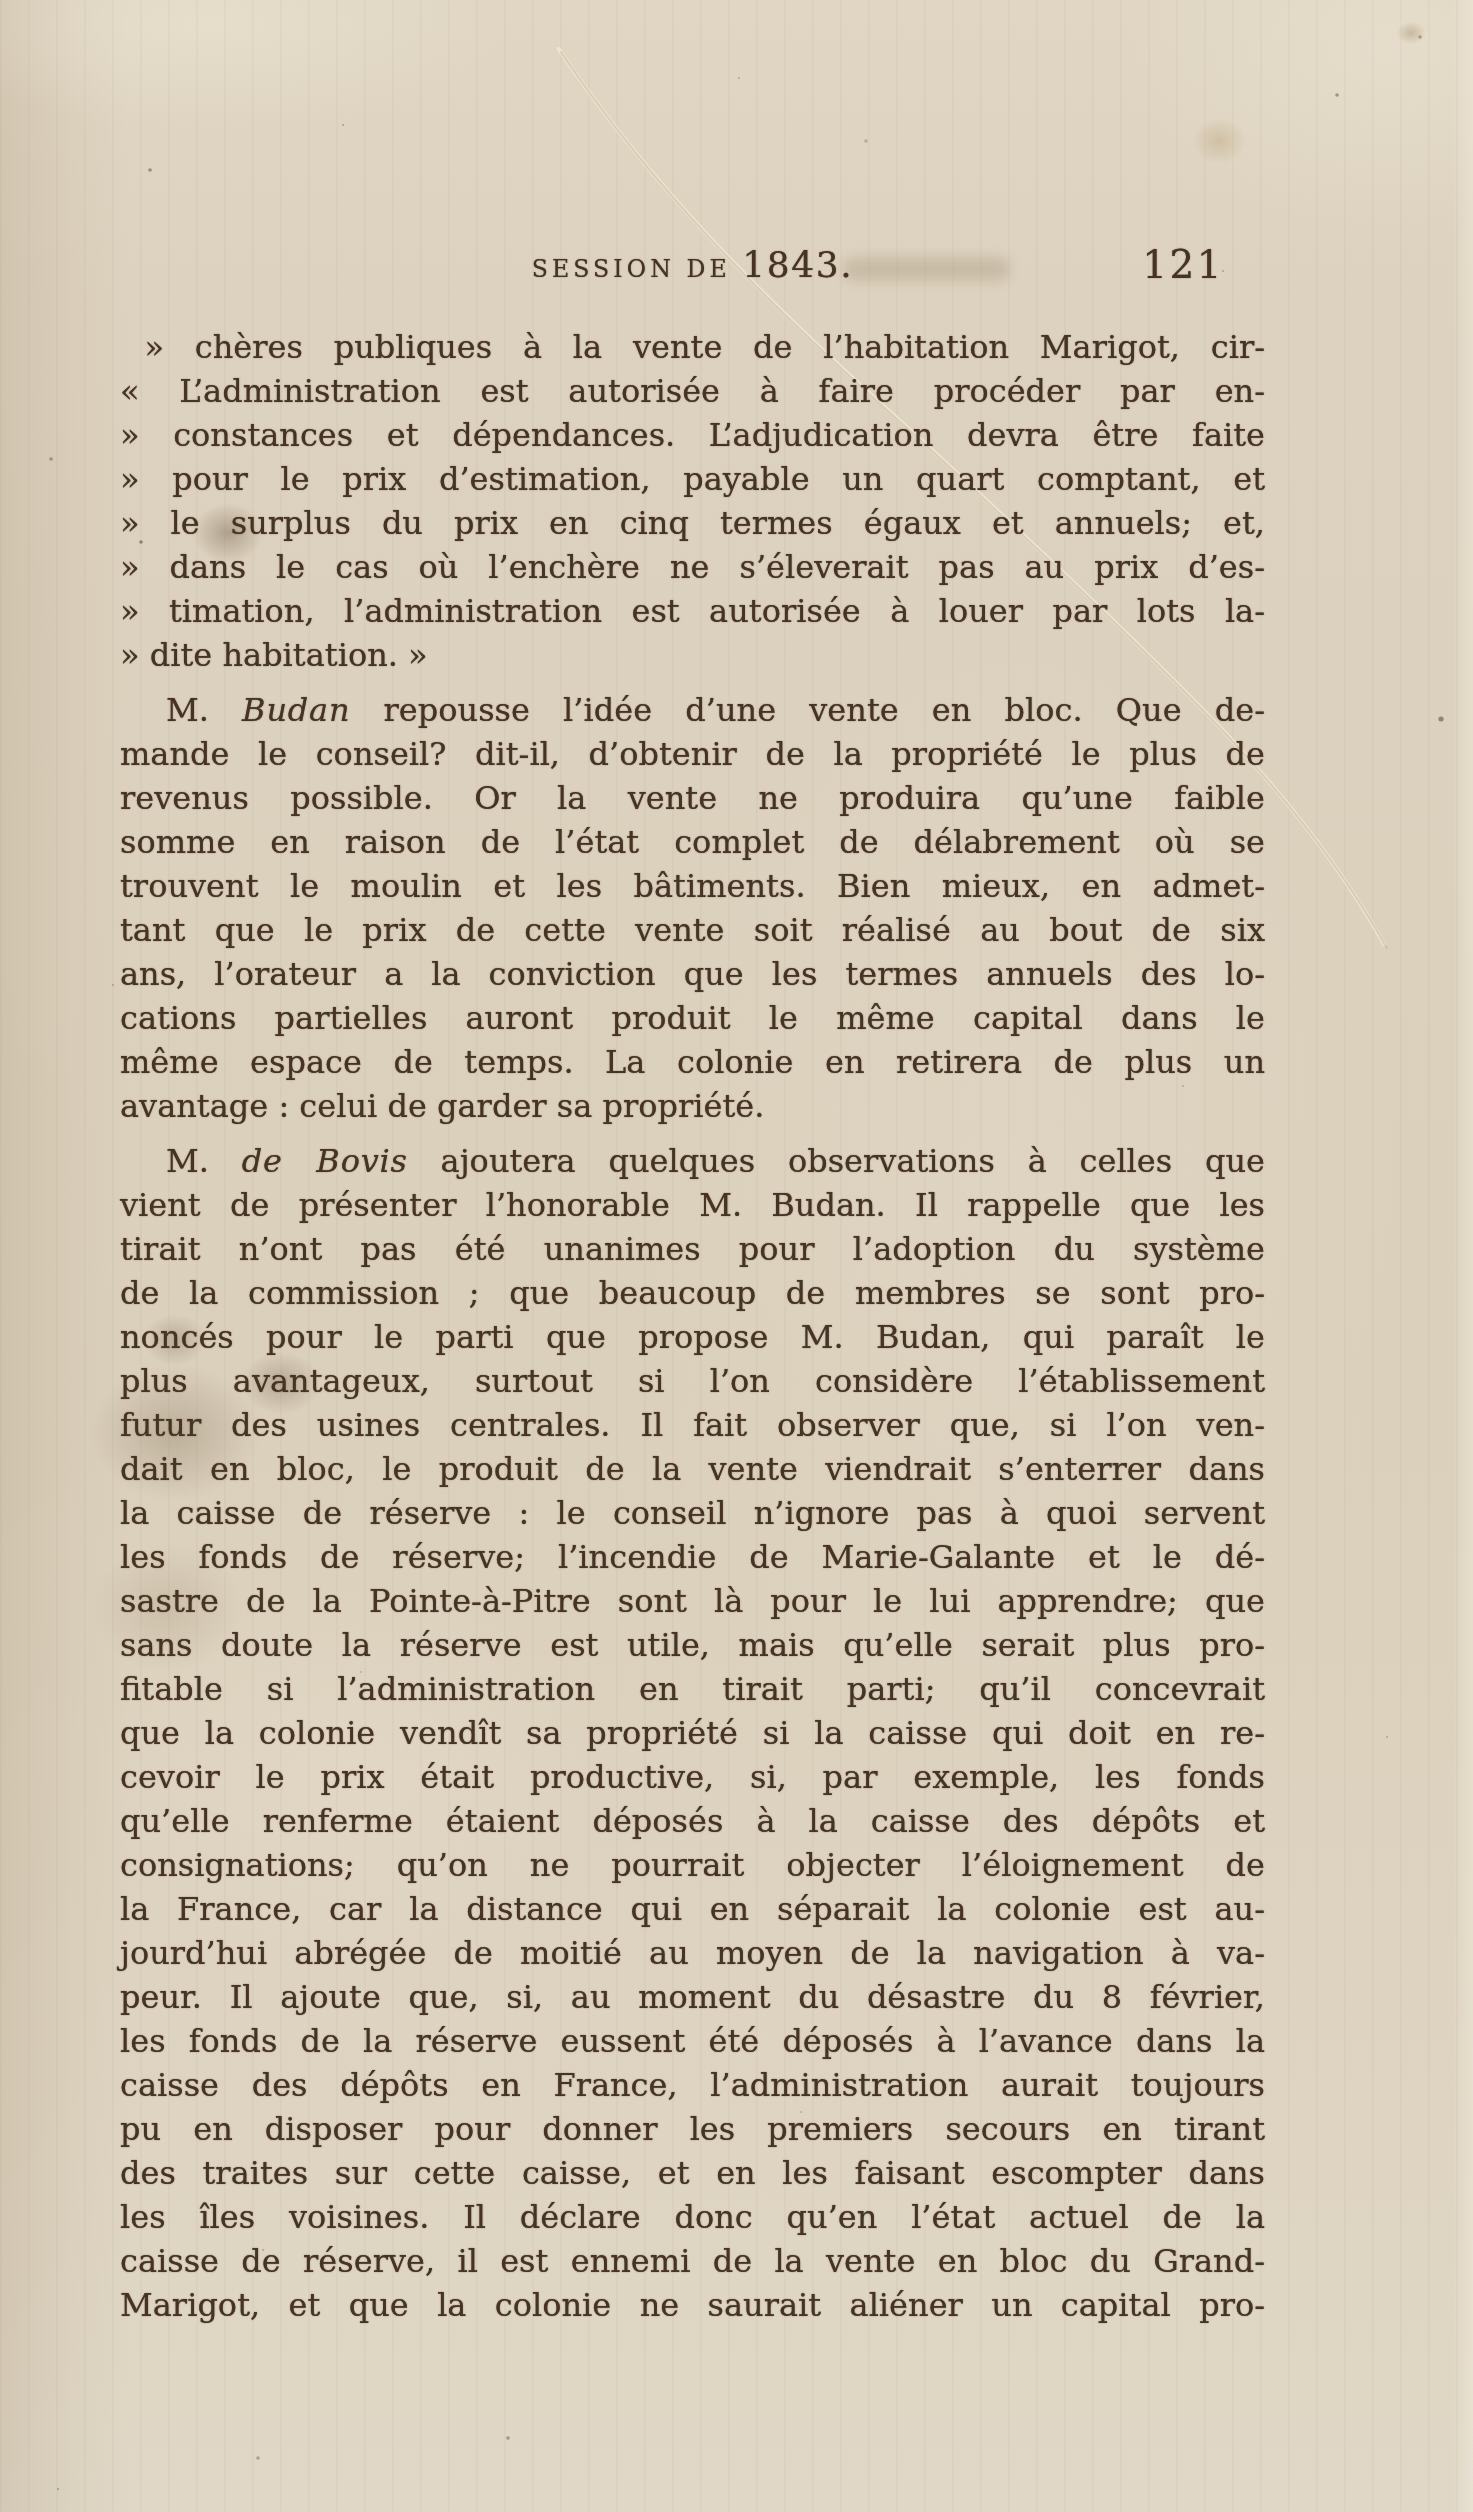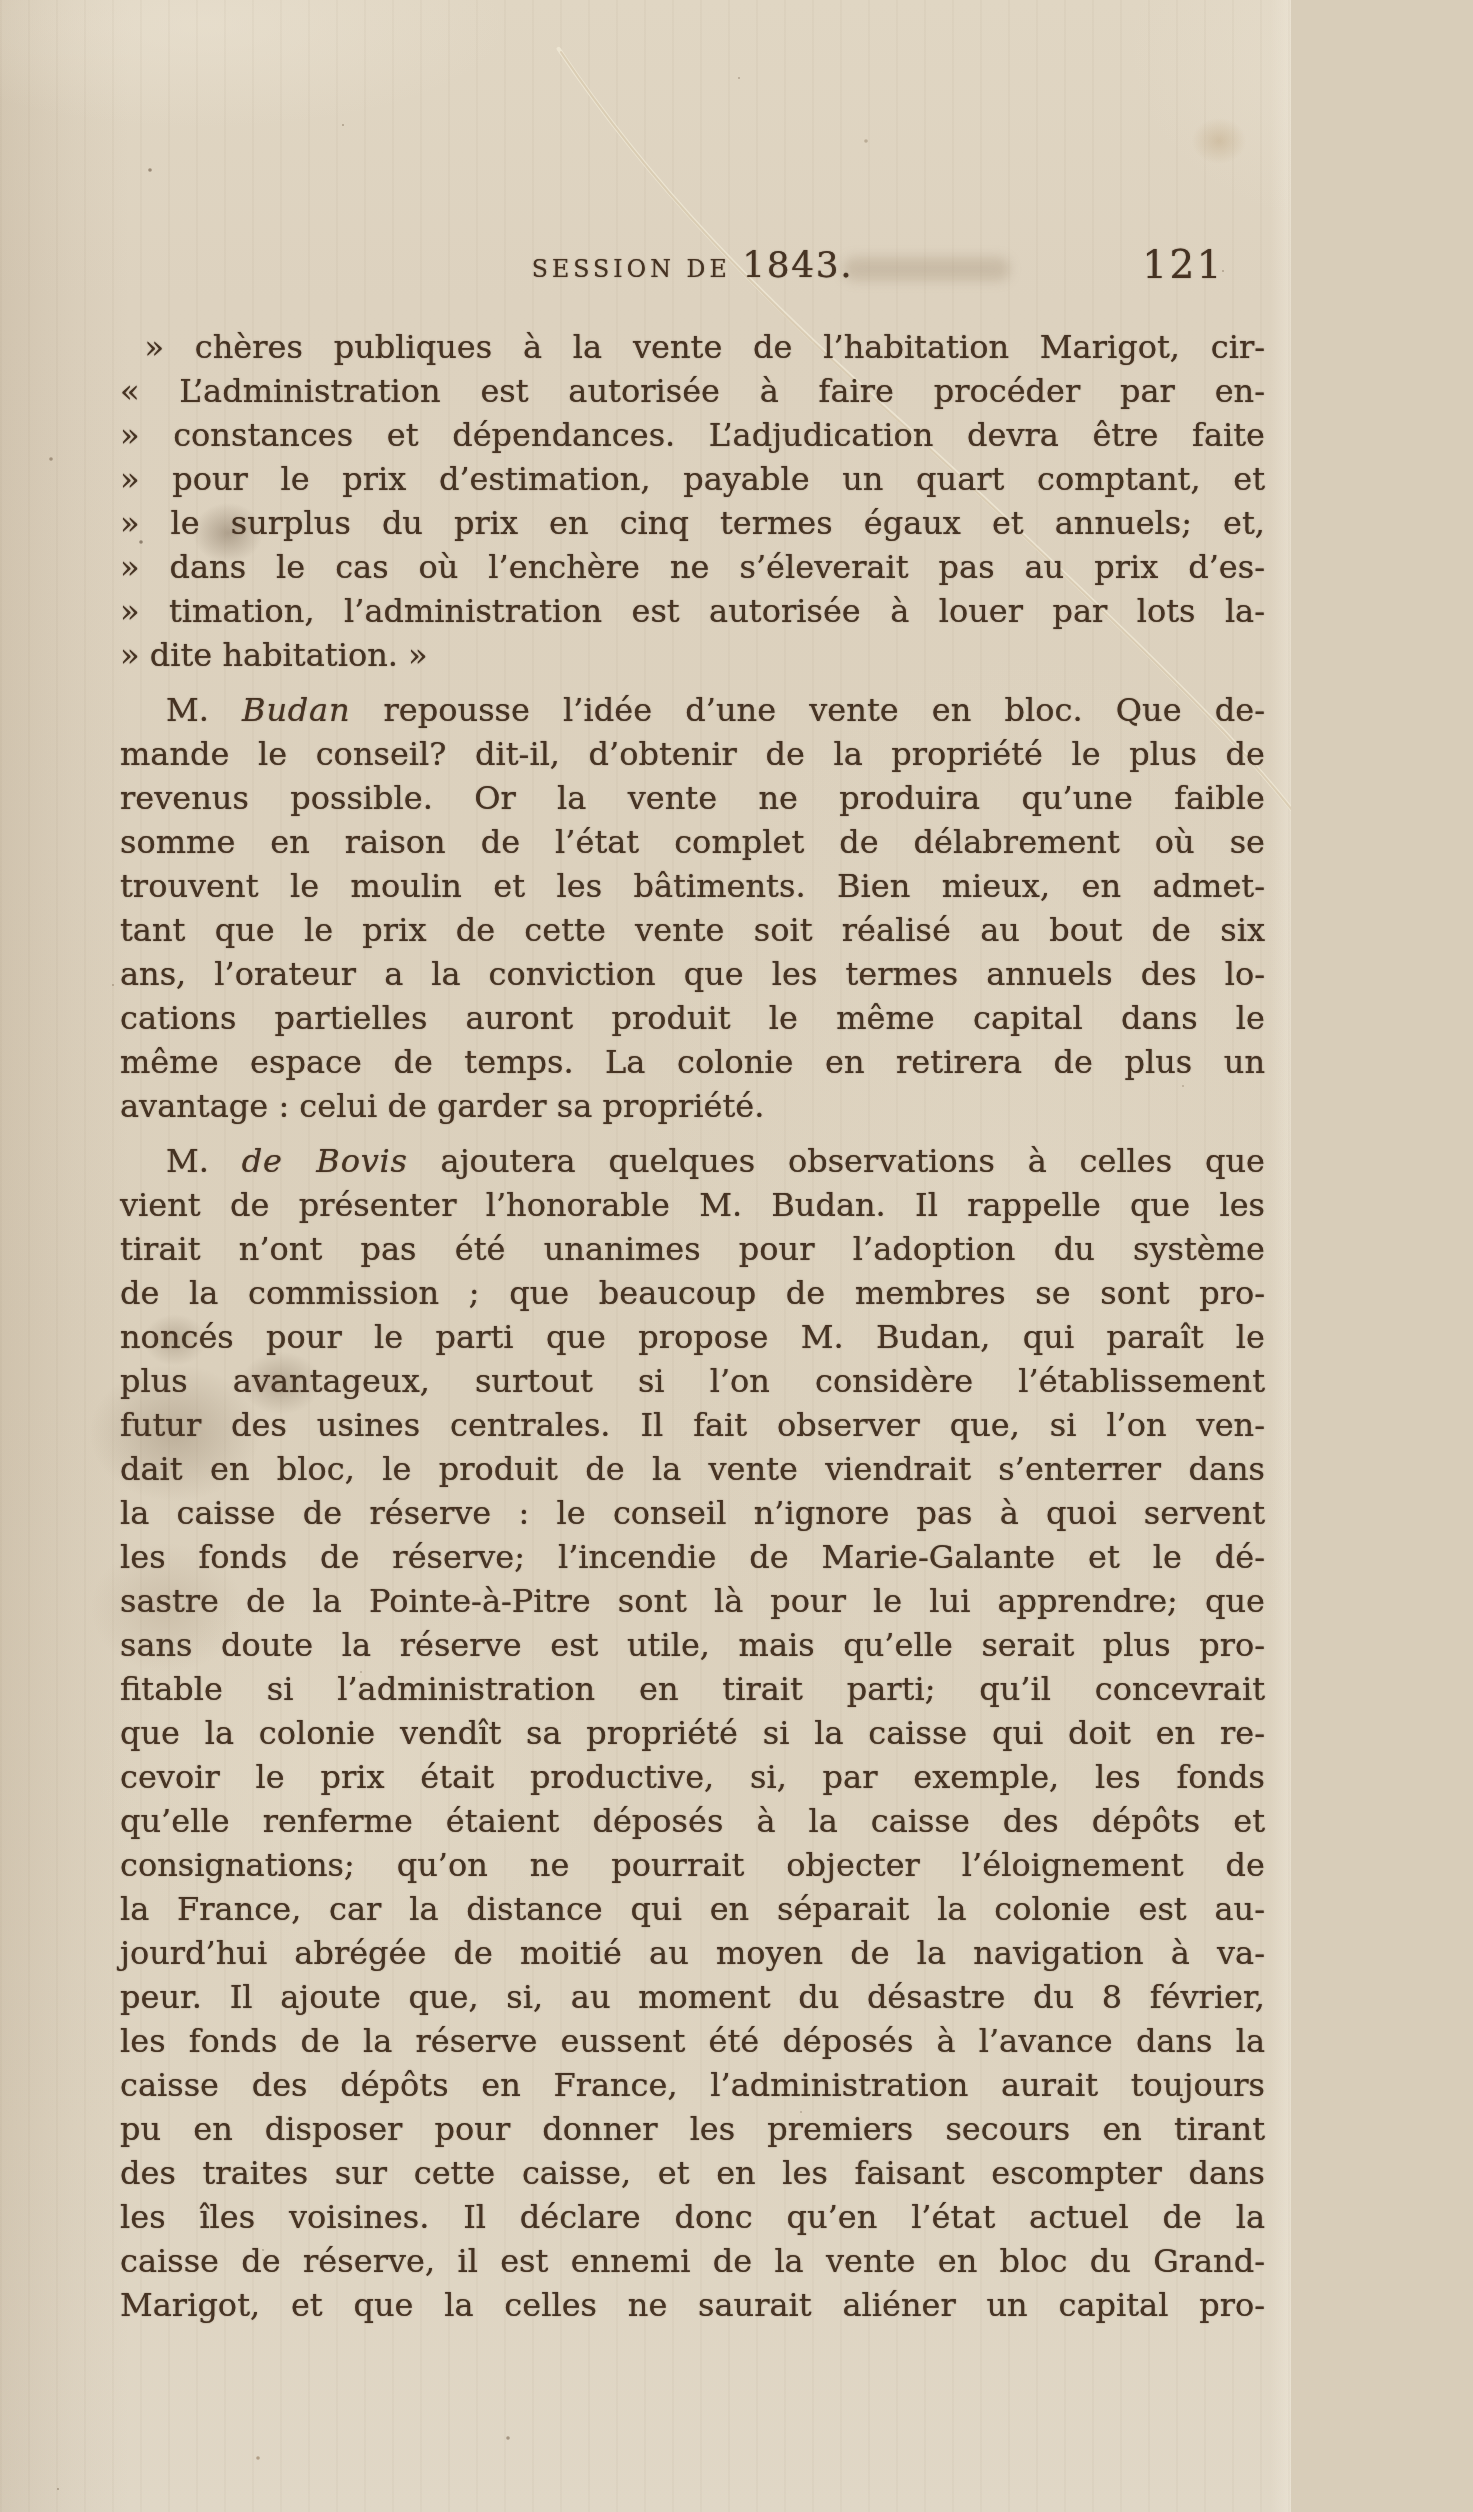--- a/index.html
+++ b/index.html
@@ -2,21 +2,21 @@
 <html lang="fr" style="--c-paper: #ddd2bf; --c-ink: #463323; --c-stain: #7d5f41;font-size:13px"><head>
 <meta charset="utf-8">
 <style>
   html, body {
     margin: 0;
     padding: 0;
     background: #d8cdb9;
   }
   .page {
     position: relative;
-    width: 1291px;
+    width: 1473px;
     height: 2512px;
     overflow: hidden;
     font-family: "DejaVu Serif", "Liberation Serif", serif;
     color: var(--c-ink, #463323);
     background-color: var(--c-paper, #ddd2bf);
     background-image:
       radial-gradient(49px 42px at 228px 533px, rgba(82,61,41,.33), rgba(82,61,41,0) 72%),
       radial-gradient(122px 98px at 175px 1433px, rgba(98,77,53,.25), rgba(98,77,53,0) 70%),
       radial-gradient(57px 45px at 281px 1383px, rgba(90,70,48,.28), rgba(90,70,48,0) 70%),
       radial-gradient(45px 37px at 175px 1340px, rgba(90,70,48,.25), rgba(90,70,48,0) 70%),
@@ -209,18 +209,18 @@
         <div class="line">consignations; qu’on ne pourrait objecter l’éloignement de</div>
         <div class="line">la France, car la distance qui en séparait la colonie est au-</div>
         <div class="line">jourd’hui abrégée de moitié au moyen de la navigation à va-</div>
         <div class="line">peur. Il ajoute que, si, au moment du désastre du 8 février,</div>
         <div class="line">les fonds de la réserve eussent été déposés à l’avance dans la</div>
         <div class="line">caisse des dépôts en France, l’administration aurait toujours</div>
         <div class="line">pu en disposer pour donner les premiers secours en tirant</div>
         <div class="line">des traites sur cette caisse, et en les faisant escompter dans</div>
         <div class="line">les îles voisines. Il déclare donc qu’en l’état actuel de la</div>
         <div class="line">caisse de réserve, il est ennemi de la vente en bloc du Grand-</div>
-        <div class="line">Marigot, et que la celles ne saurait aliéner un capital pro-</div>
+        <div class="line">Marigot, et que la colonie ne saurait aliéner un capital pro-</div>
       </div>
     </div>
 
 </div>
 
 
 </body></html>

